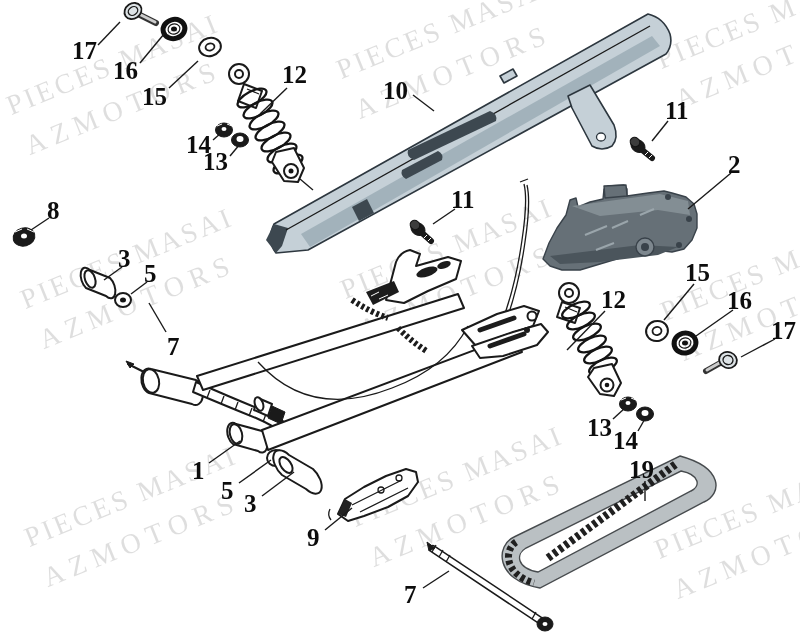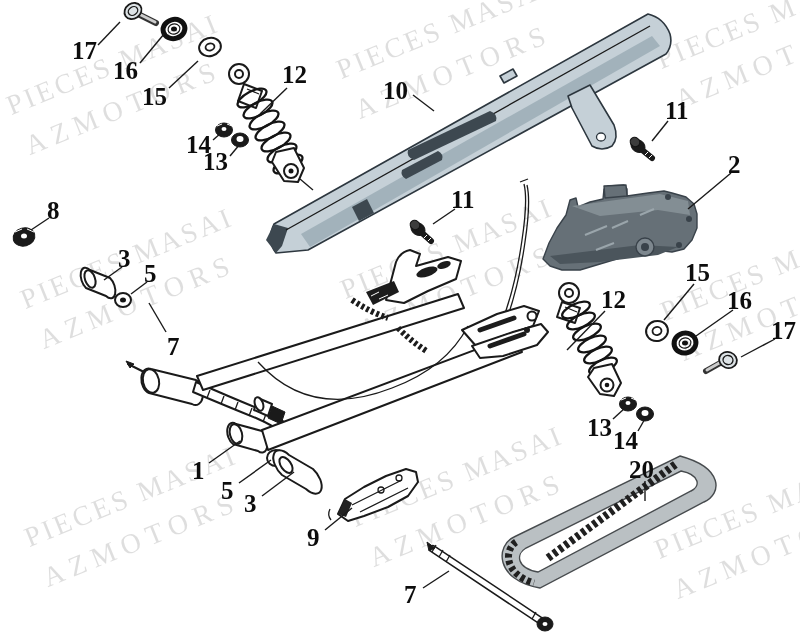--- a/index.html
+++ b/index.html
@@ -335,16 +335,16 @@
       <div class="callout" style="left: 601px; top: 287px;">12</div>
       <div class="callout" style="left: 685px; top: 260px;">15</div>
       <div class="callout" style="left: 727px; top: 288px;">16</div>
       <div class="callout" style="left: 771px; top: 318px;">17</div>
       <div class="callout" style="left: 587px; top: 415px;">13</div>
       <div class="callout" style="left: 613px; top: 428px;">14</div>
       <div class="callout" style="left: 192px; top: 458px;">1</div>
       <div class="callout" style="left: 221px; top: 478px;">5</div>
       <div class="callout" style="left: 244px; top: 491px;">3</div>
       <div class="callout" style="left: 307px; top: 525px;">9</div>
-      <div class="callout" style="left: 629px; top: 457px;">20</div>
+      <div class="callout" style="left: 629px; top: 457px;">19</div>
       <div class="callout" style="left: 404px; top: 582px;">7</div>
     </div>
 </div>
 
 </body></html>

